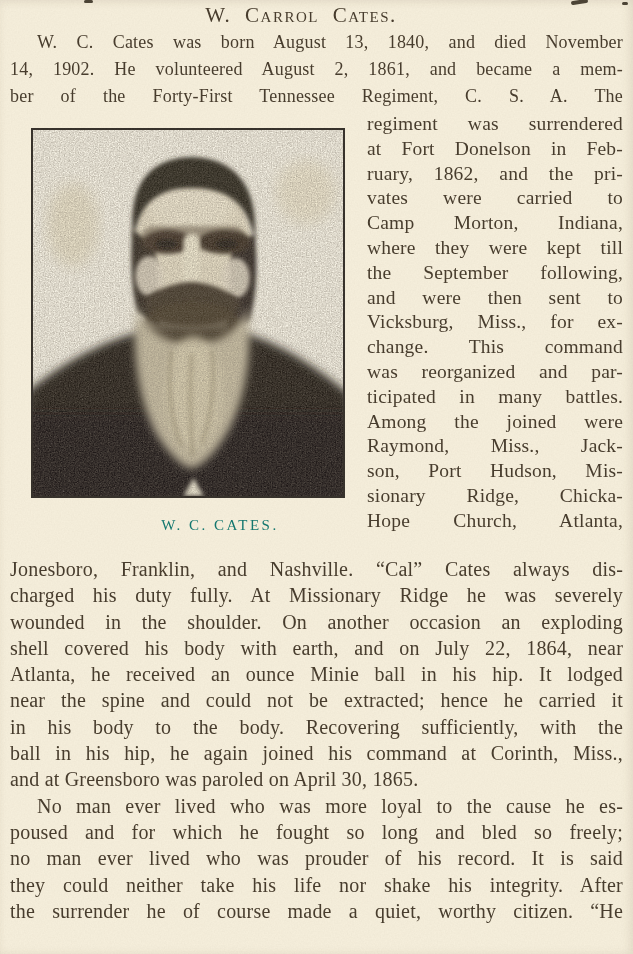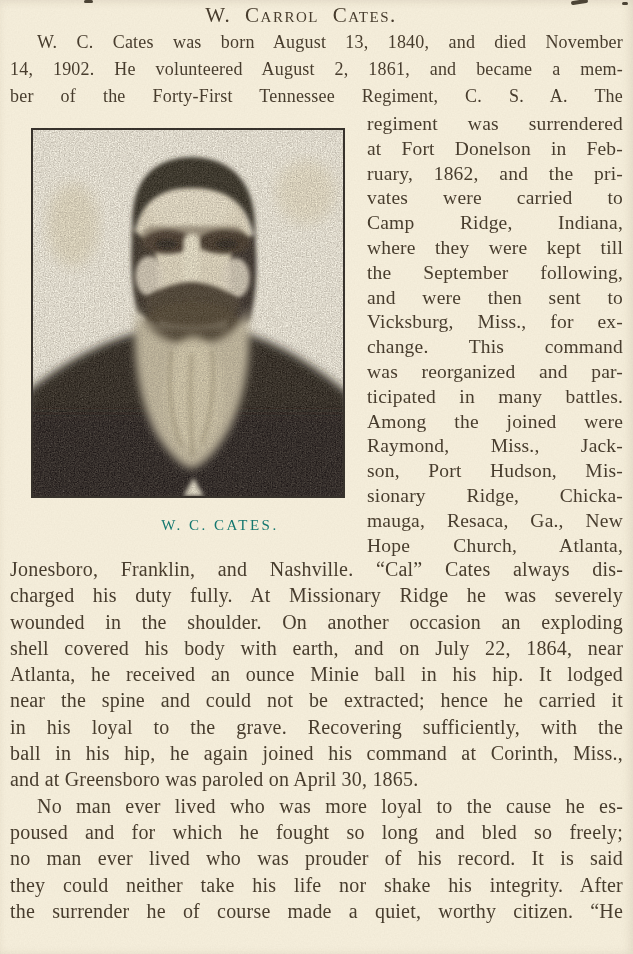--- a/index.html
+++ b/index.html
@@ -129,44 +129,43 @@
     </svg>
   </div>
 
   <div class="caption">W. C. CATES.</div>
 
   <div class="col">
     <div class="line">regiment was surrendered</div>
     <div class="line">at Fort Donelson in Feb-</div>
     <div class="line">ruary, 1862, and the pri-</div>
     <div class="line">vates were carried to</div>
-    <div class="line">Camp Ridge, Indiana,</div>
+    <div class="line">Camp Morton, Indiana,</div>
     <div class="line">where they were kept till</div>
     <div class="line">the September following,</div>
     <div class="line">and were then sent to</div>
     <div class="line">Vicksburg, Miss., for ex-</div>
     <div class="line">change.  This command</div>
     <div class="line">was reorganized and par-</div>
     <div class="line">ticipated in many battles.</div>
     <div class="line">Among the joined were</div>
     <div class="line">Raymond, Miss., Jack-</div>
     <div class="line">son, Port Hudson, Mis-</div>
     <div class="line">sionary Ridge, Chicka-</div>
-    <div class="line">mauga, Resaca, Ga., New</div>
     <div class="line">Hope Church, Atlanta,</div>
   </div>
 
   <div class="bodytext">
     <div class="line">Jonesboro, Franklin, and Nashville.  “Cal” Cates always dis-</div>
     <div class="line">charged his duty fully.  At Missionary Ridge he was severely</div>
     <div class="line">wounded in the shoulder.  On another occasion an exploding</div>
     <div class="line">shell covered his body with earth, and on July 22, 1864, near</div>
     <div class="line">Atlanta, he received an ounce Minie ball in his hip.  It lodged</div>
     <div class="line">near the spine and could not be extracted; hence he carried it</div>
-    <div class="line">in his loyal to the grave.  Recovering sufficiently, with the</div>
+    <div class="line">in his body to the body.  Recovering sufficiently, with the</div>
     <div class="line">ball in his hip, he again joined his command at Corinth, Miss.,</div>
     <div class="line endline">and at Greensboro was paroled on April 30, 1865.</div>
     <div class="line indent">No man ever lived who was more loyal to the cause he es-</div>
     <div class="line">poused and for which he fought so long and bled so freely;</div>
     <div class="line">no man ever lived who was prouder of his record.  It is said</div>
     <div class="line">they could neither take his life nor shake his integrity.  After</div>
     <div class="line">the surrender he of course made a quiet, worthy citizen.  “He</div>
   </div>
 
   <svg class="page-grain" width="633" height="954">

